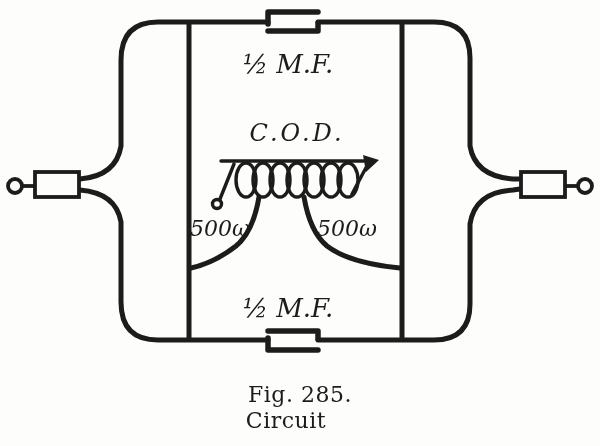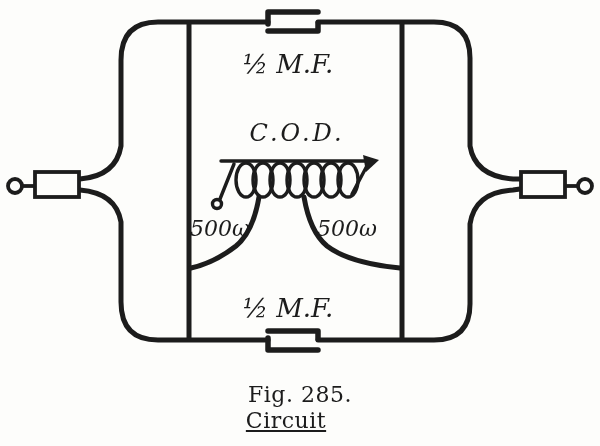--- a/index.html
+++ b/index.html
@@ -50,21 +50,20 @@
     font-style: italic;
     fill: #1c1c1c;
   }
   .caption {
     position: absolute;
     left: 0;
     top: 382px;
     width: 600px;
     text-align: center;
     color: #1c1c1c;
-    text-decoration: underline;
   }
   .caption-line1 {
     display: inline-flex;
     gap: 20px;
     font-size: 22px;
     letter-spacing: 0.5px;
   }
   .caption-line2 {
     font-size: 22px;
     letter-spacing: 0.5px;

